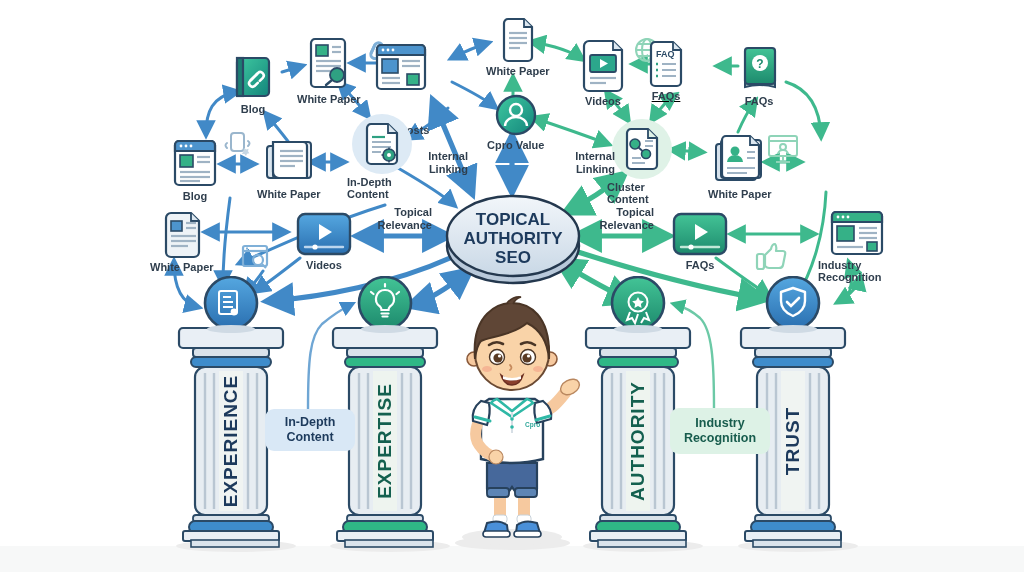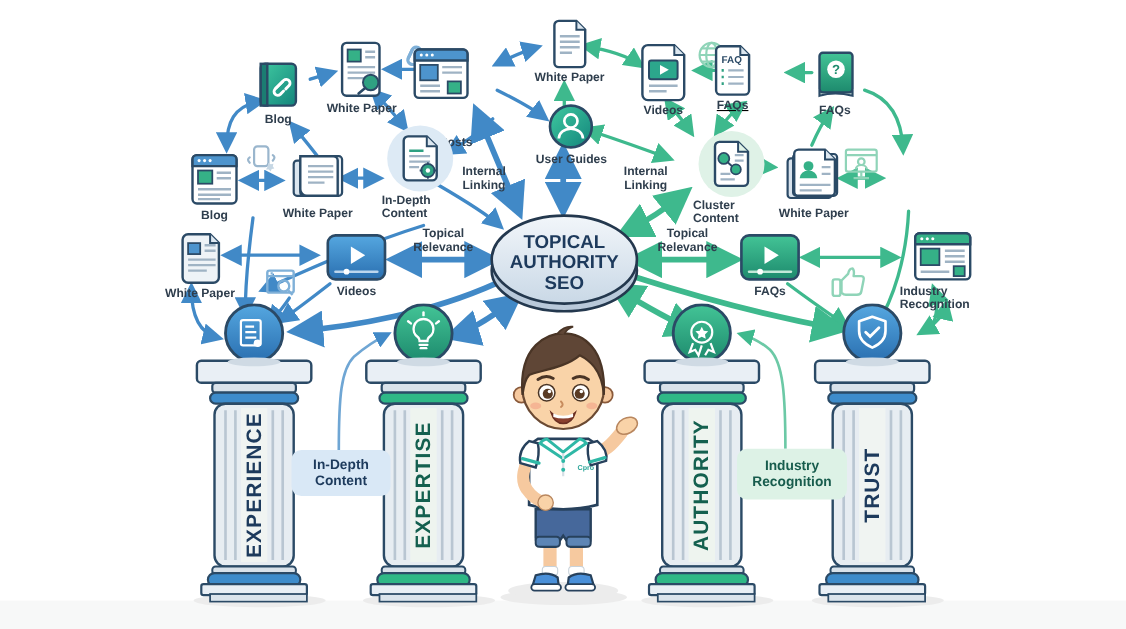--- a/index.html
+++ b/index.html
@@ -3,21 +3,21 @@
 <meta charset="utf-8">
 <style>
   html,body{margin:0;padding:0;}
   #stage{position:relative;width:1024px;height:572px;background:#ffffff;overflow:hidden;
          font-family:"Liberation Sans",sans-serif;}
   #floor{position:absolute;left:0;bottom:0;width:1024px;height:26px;background:#f7f8f8;}
   .node{position:absolute;display:flex;flex-direction:column;align-items:center;gap:2px;z-index:3;}
   .nlabel{font-weight:700;font-size:11px;line-height:1.12;color:#2f3e4d;white-space:nowrap;}
   .nlabel.wrap{white-space:normal;width:70px;}
   .floatlabel{position:absolute;font-weight:700;font-size:11px;line-height:1.15;color:#2f3e4d;
-              text-align:center;z-index:4;}
+              text-align:right;z-index:4;}
   .bubble{position:absolute;display:flex;align-items:center;justify-content:center;text-align:center;
           border-radius:9px;font-weight:700;font-size:12.5px;line-height:1.2;z-index:5;padding:4px 8px;}
   .bubble.blue{background:#d9e8f6;color:#1d3a5c;}
   .bubble.green{background:#ddf2e6;color:#175c4d;}
   .circbg{border-radius:50%;display:flex;align-items:center;justify-content:center;}
   svg{display:block;}
   #arrows{position:absolute;left:0;top:0;z-index:1;}
   .pillar{position:absolute;z-index:3;}
   .ptext-blue{fill:#1d3a5c;}
   .ptext-green{fill:#14604f;}
@@ -193,21 +193,21 @@
     </svg>
     <div class="nlabel">White Paper</div>
   </div>
 
   <div class="node" style="left:487px;top:93px;">
     <svg width="44" height="44" viewBox="0 0 44 44">
       <circle cx="22" cy="22" r="19" fill="url(#gTeal)" stroke="#2b4a66" stroke-width="2.4"></circle>
       <circle cx="22" cy="17" r="6" fill="none" stroke="#ffffff" stroke-width="2.4"></circle>
       <path d="M11,33 a11,9 0 0 1 22,0" fill="none" stroke="#ffffff" stroke-width="2.4"></path>
     </svg>
-    <div class="nlabel">User Guides</div>
+    <div class="nlabel">Cpro Value</div>
   </div>
 
   <div class="node" style="left:578px;top:39px;">
     <svg width="50" height="54" viewBox="0 0 50 54">
       <path d="M6,7 a5,5 0 0 1 5,-5 h24 l9,9 v36 a5,5 0 0 1 -5,5 h-28 a5,5 0 0 1 -5,-5 z" fill="#fff" stroke="#2b4a66" stroke-width="2.2"></path>
       <path d="M35,2 v9 h9" fill="#dce7f0" stroke="#2b4a66" stroke-width="1.8"></path>
       <rect x="12" y="16" width="26" height="17" rx="2" fill="#2ca78c" stroke="#2b4a66" stroke-width="1.8"></rect>
       <path d="M22,20 l8,4.5 l-8,4.5 z" fill="#ffffff"></path>
       <g stroke="#9fb3c4" stroke-width="2.2">
           <line x1="12" y1="39" x2="38" y2="39"></line>
@@ -318,21 +318,21 @@
             <line x1="26" y1="25.5" x2="26" y2="28"></line>
             <line x1="26" y1="38" x2="26" y2="40.5"></line>
             <line x1="18.5" y1="33" x2="21" y2="33"></line>
             <line x1="31" y1="33" x2="33.5" y2="33"></line>
           </g>
       </svg>
     </div>
     <div class="nlabel wrap">In-Depth Content</div>
   </div>
 
-  <div class="node" style="left:630px;top:119px;">
+  <div class="node" style="left:607px;top:119px;">
     <div class="circbg" style="width:60px;height:60px;background:#dff2e7;">
       <svg width="38" height="44" viewBox="0 0 38 44">
         <path d="M4,6 a4,4 0 0 1 4,-4 h17 l9,9 v27 a4,4 0 0 1 -4,4 h-22 a4,4 0 0 1 -4,-4 z" fill="#fff" stroke="#2b4a66" stroke-width="2.2"></path>
         <path d="M25,2 v9 h9" fill="#dff2e7" stroke="#2b4a66" stroke-width="1.8"></path>
         <g stroke="#9fb3c4" stroke-width="2">
             <line x1="22" y1="14" x2="30" y2="14"></line>
             <line x1="22" y1="19" x2="30" y2="19"></line>
             <line x1="9" y1="31" x2="18" y2="31"></line>
             <line x1="9" y1="36" x2="22" y2="36"></line>
           </g>

